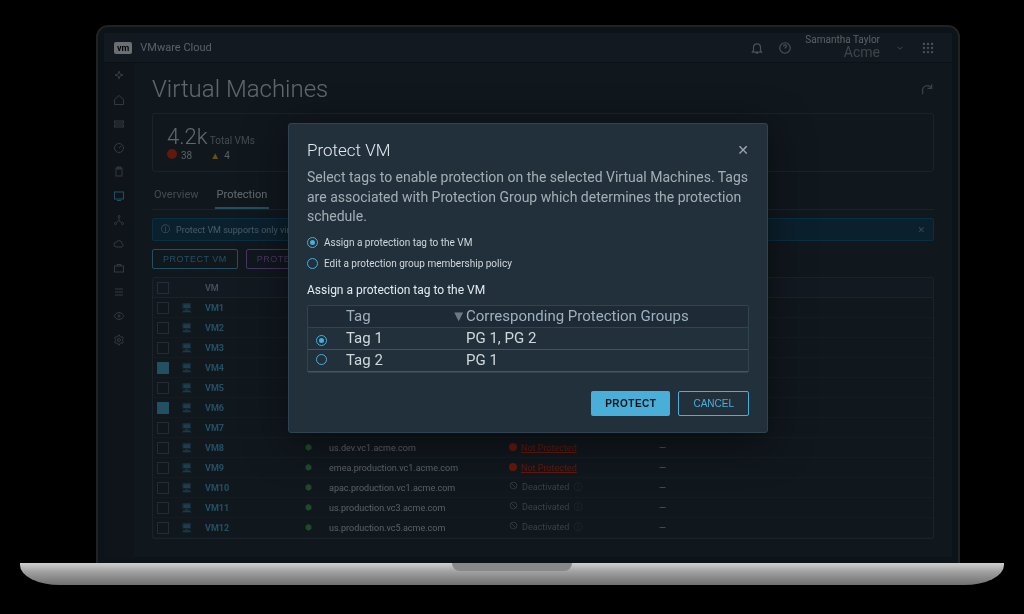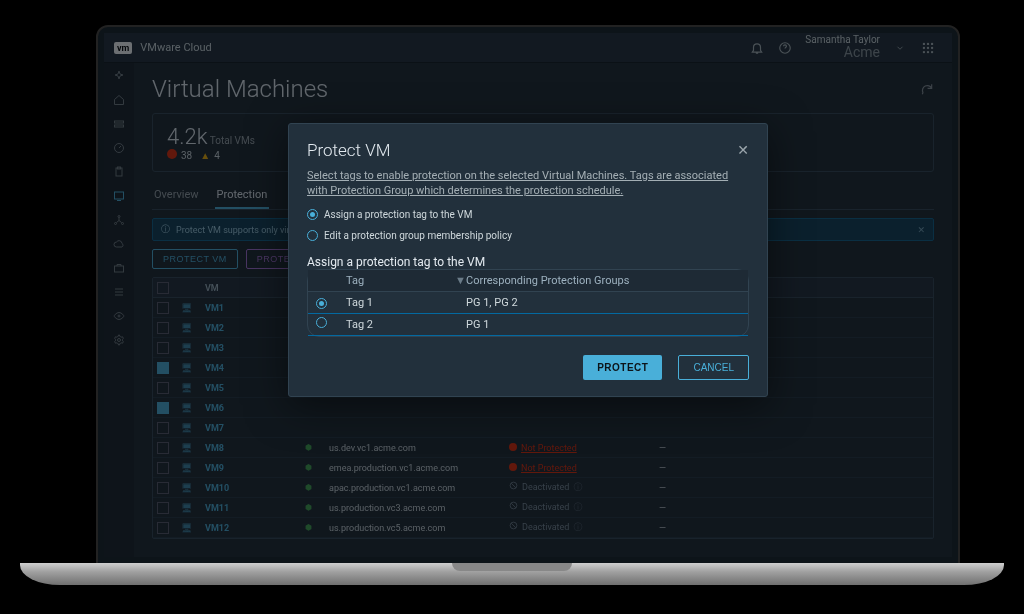--- a/index.html
+++ b/index.html
@@ -47,21 +47,21 @@
   .page-head { display:flex; align-items:center; justify-content:space-between; }
   .page-title { font-size:24px; font-weight:300; color:#e3eaf0; }
   .refresh { opacity:.6; cursor:pointer; }
 
   .summary-card {
     margin-top:10px; border:1px solid #314351; border-radius:3px; padding:10px 14px;
     display:flex; align-items:baseline; gap:10px;
   }
   .summary-card .big { font-size:22px; color:#e3eaf0; font-weight:300;}
   .summary-card .sub { font-size:10px; opacity:.7; }
-  .summary-card .alerts { margin-left:auto 0; display:flex; gap:8px; font-size:10px; align-items:center;}
+  .summary-card .alerts { margin-left:auto 0; display:flex; gap:18px; font-size:10px; align-items:center;}
   .dot-err { display:inline-block; width:10px;height:10px;border-radius:50%;background:#e62700; margin-right:4px;}
   .tri-warn { color:#f2af00; margin-right:4px; }
 
   .tabs { margin-top:10px; display:flex; gap:14px; font-size:11px; border-bottom:1px solid #314351;}
   .tabs .tab { padding:6px 2px; cursor:pointer; opacity:.7;}
   .tabs .tab.active { border-bottom:2px solid #49afd9; color:#e3eaf0; opacity:1;}
 
   .info-banner {
     margin-top:8px; background:#0d3a53; border:1px solid #0b5f8a; border-radius:2px;
     padding:4px 8px; font-size:9px; color:#9ecbe0; display:flex; align-items:center; gap:6px;
@@ -98,30 +98,30 @@
     position:absolute; inset:0; background:rgba(10,15,20,.6);
     display:flex; align-items:flex-start; justify-content:center; padding-top:90px;
   }
   .modal {
     width:480px; background:#22303c; border:1px solid #314351; border-radius:3px;
     padding:16px 18px; color:#cfd8dc; box-shadow:0 8px 40px rgba(0,0,0,.5);
   }
   .modal .m-head { display:flex; justify-content:space-between; align-items:center;}
   .modal .m-title { font-size:17px; font-weight:300; color:#e3eaf0;}
   .modal .m-close { cursor:pointer; opacity:.7; font-size:14px;}
-  .modal .m-desc { font-size:11px; opacity:.75; margin-top:8px; line-height:1.4;text-decoration:underline;}
+  .modal .m-desc { font-size:14px; opacity:.75; margin-top:8px; line-height:1.4;}
   .radio-row { display:flex; align-items:center; gap:6px; margin-top:10px; font-size:10px; cursor:pointer;}
   .radio { width:11px;height:11px;border-radius:50%;border:1px solid #49afd9; display:inline-flex;align-items:center;justify-content:center;}
   .radio.on::after{content:"";width:5px;height:5px;border-radius:50%;background:#49afd9;}
   .m-subhead { margin-top:14px; font-size:12px; color:#e3eaf0;}
-  .tag-table { margin-top:0; border:1px solid #314351; border-radius:12px; font-size:11px;}
+  .tag-table { margin-top:8px; border:1px solid #314351; border-radius:2px; font-size:15px;}
   .tag-head, .tag-row { display:grid; grid-template-columns: 30px 120px 1fr; align-items:center; height:22px; padding:0 8px;}
   .tag-head { background:#1e2a35; border-bottom:1px solid #314351; color:#9db1bf;}
   .tag-row { border-bottom:1px solid #0369a1;}
-  .m-foot { display:flex; justify-content:flex-end; gap:16px; margin-top:18px;}
+  .m-foot { display:flex; justify-content:flex-end; gap:8px; margin-top:18px;}
   .btn-primary { background:#49afd9; color:#0d1419; border:none; font-size:10px; font-weight:600; letter-spacing:.5px; padding:6px 14px; cursor:pointer; border-radius:2px;}
   .btn-outline { background:transparent; color:#49afd9; border:1px solid #49afd9; font-size:10px; padding:6px 14px; cursor:pointer; border-radius:2px;}
 
   svg { display:block; }
 </style>
 </head>
 <body>
 
 <div class="laptop">
   <div class="screen">

